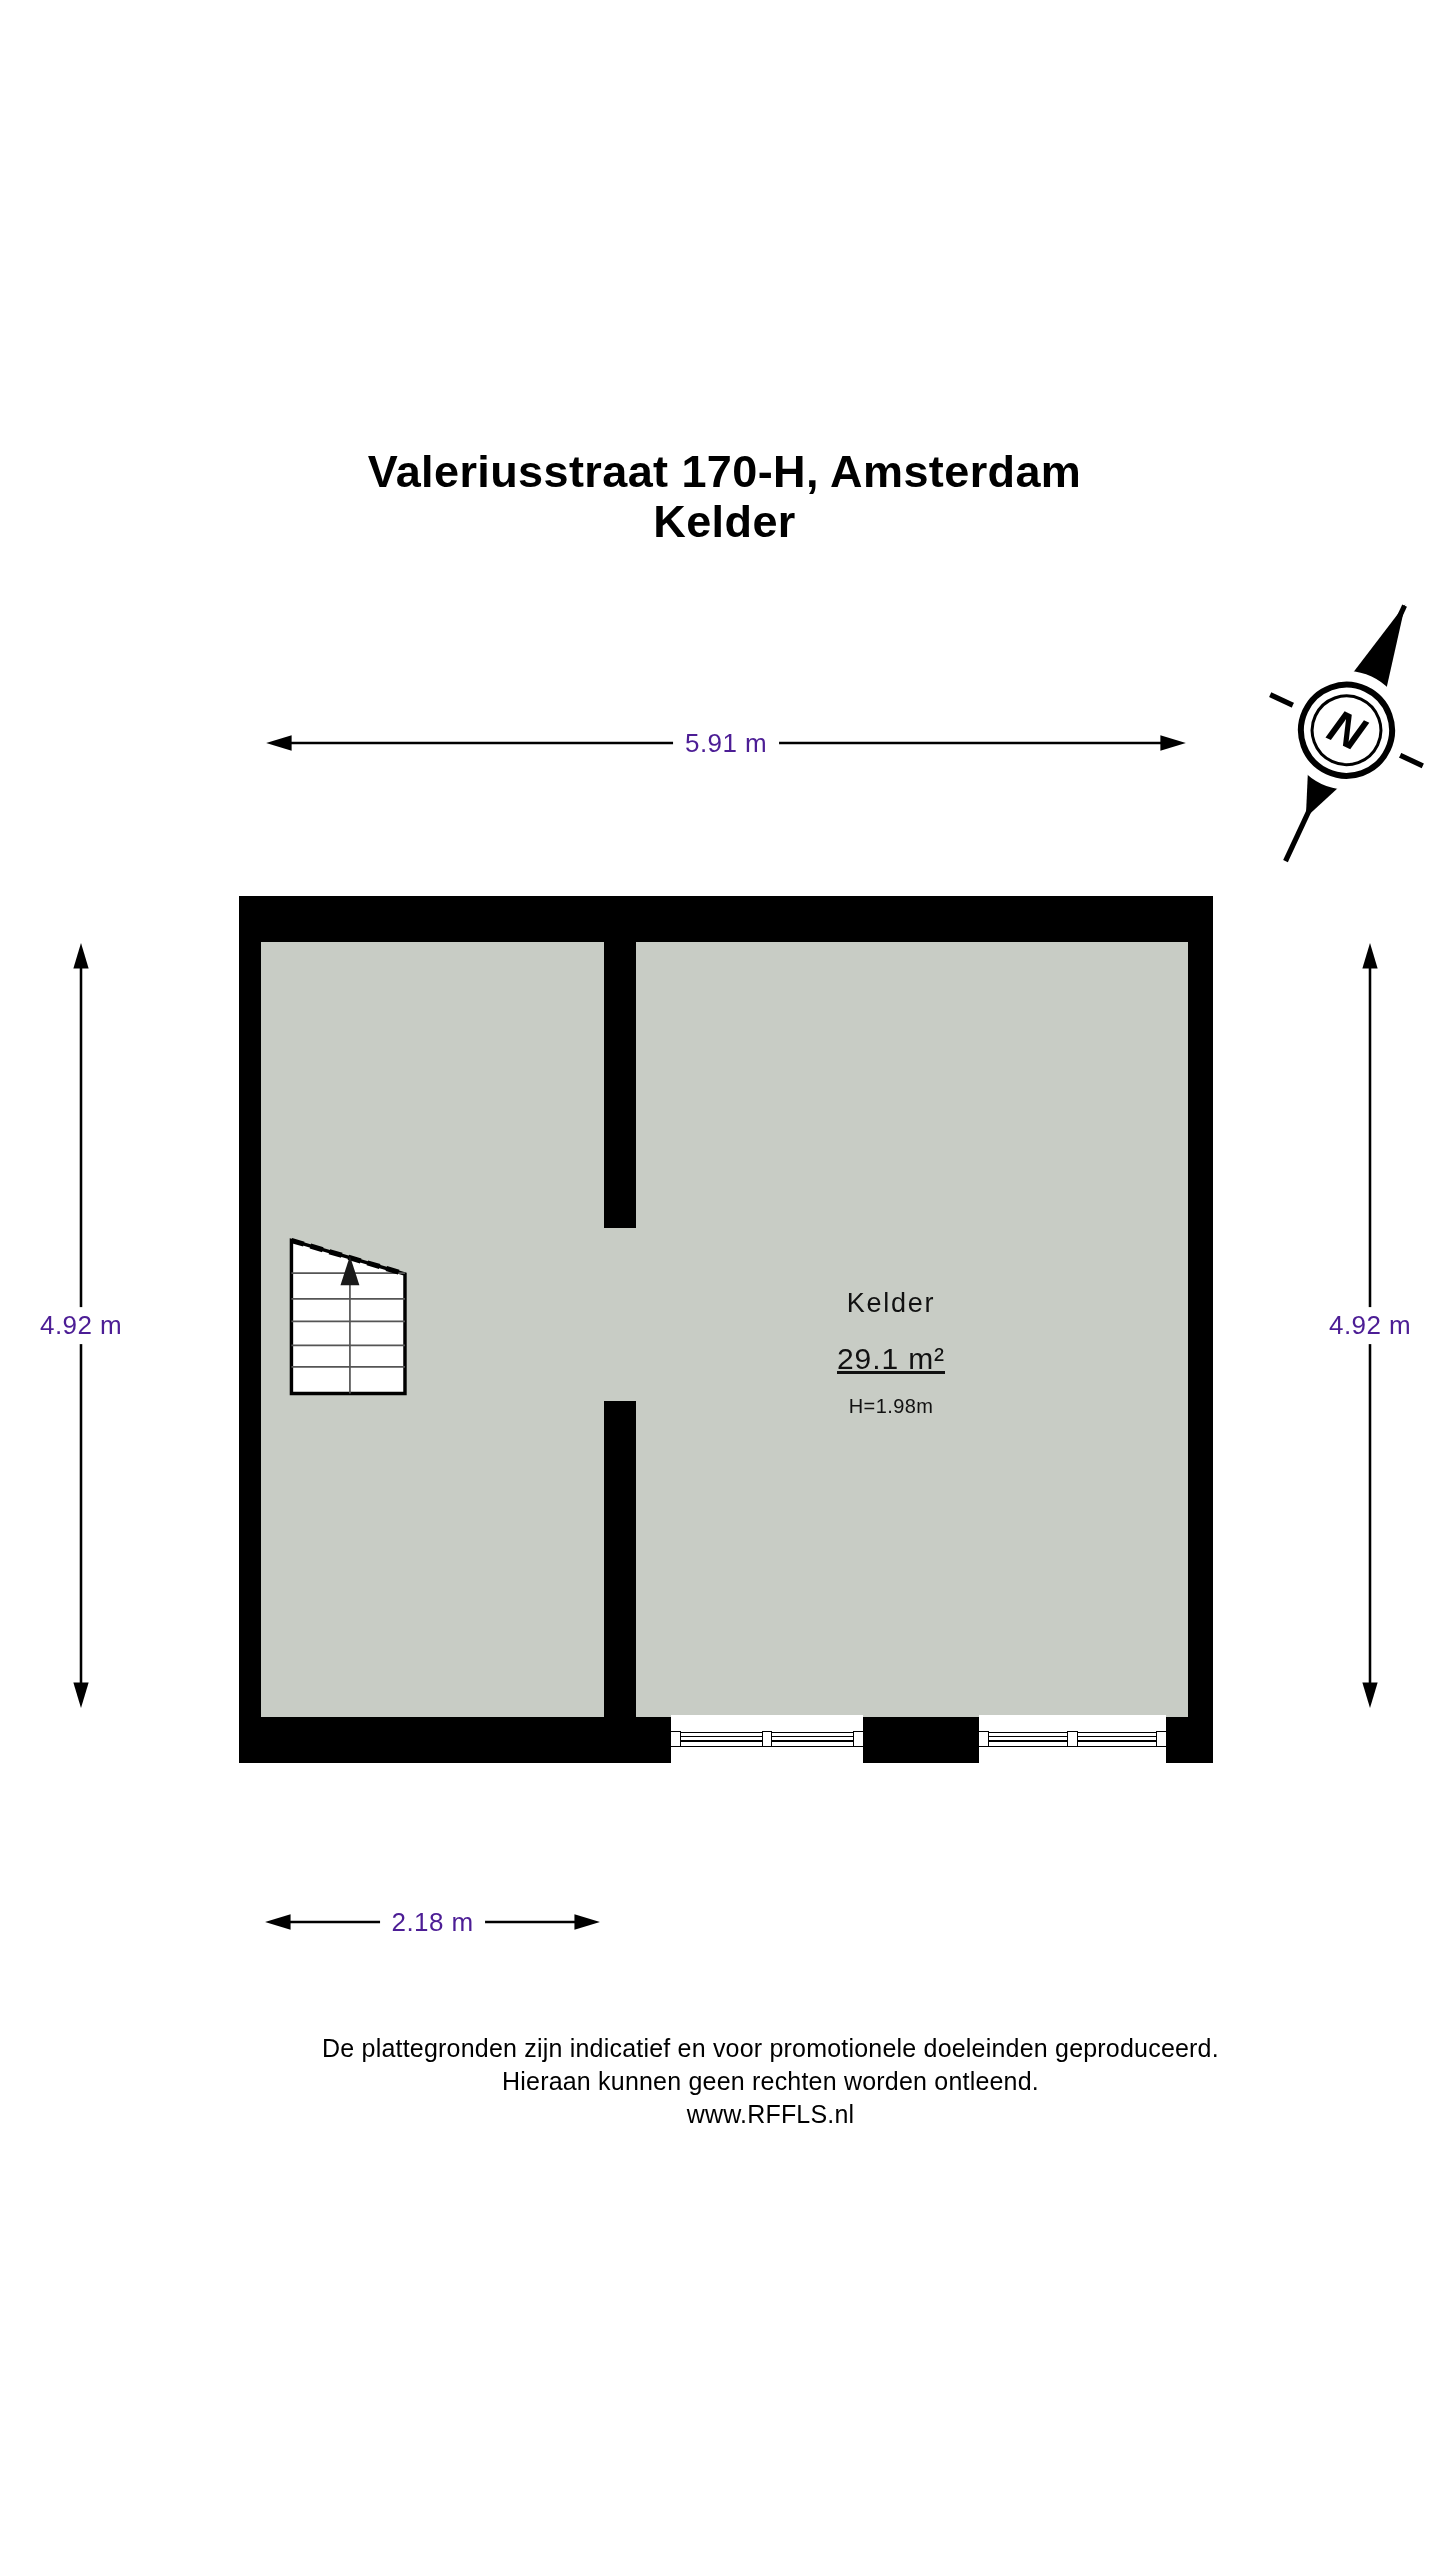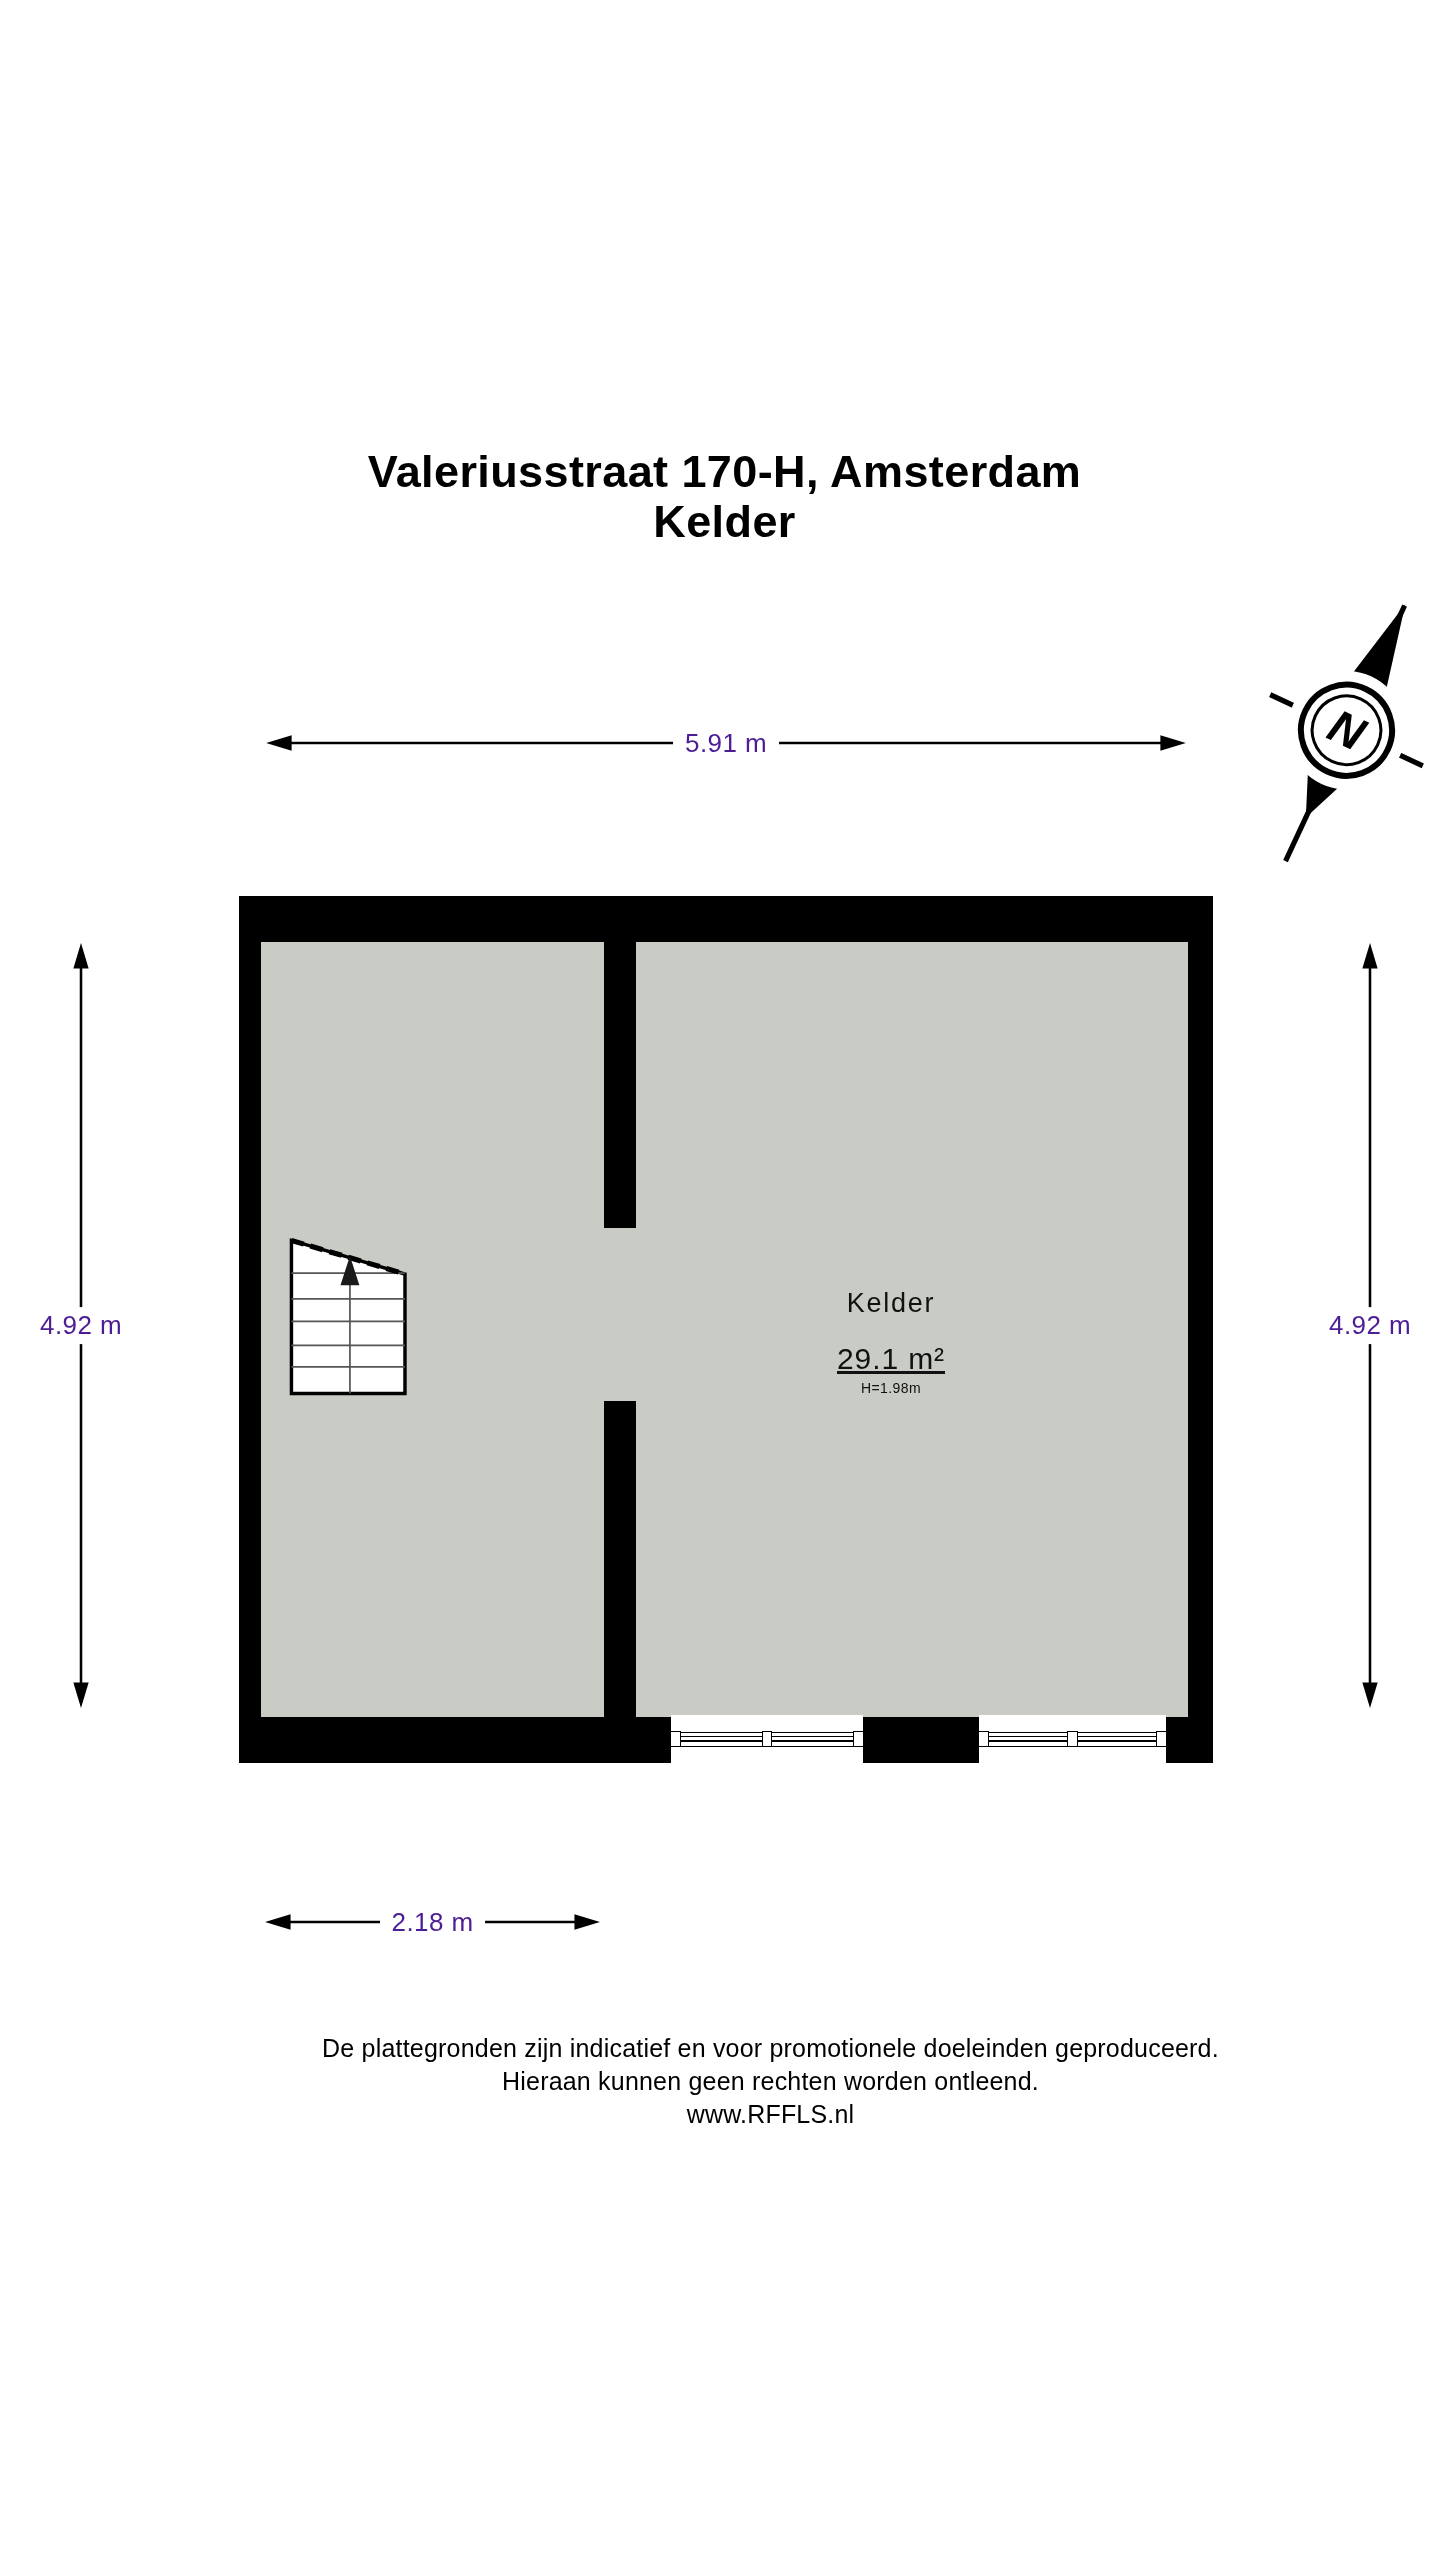--- a/index.html
+++ b/index.html
@@ -34,21 +34,21 @@
   .dimlabel{position:absolute;left:50%;top:50%;transform:translate(-50%,-50%);
             background:#fff;padding:1.7px 12px;font-size:26px;white-space:nowrap;
             letter-spacing:0.4px;color:#4c1d95;}
   .vdim .dimlabel{padding:3.4px 6.9px;}
 
   
   .room{position:absolute;left:891px;top:1288px;transform:translateX(-50%);
         text-align:center;color:#111;}
   .room-name{font-size:27px;letter-spacing:1.7px;}
   .room-area{font-size:30px;letter-spacing:0.9px;margin-top:23px;text-decoration:underline;}
-  .room-h{font-size:14px;letter-spacing:0.4px;margin-top:4px;}
+  .room-h{font-size:20px;letter-spacing:0.4px;margin-top:19px;}
 
   
   .footer{position:absolute;top:2032px;left:0;width:100%;text-align:center;
           font-size:25px;line-height:33px;letter-spacing:0.2px;padding-left:46px;}
 </style>
 </head>
 <body>
 
 <div id="canvas">
 

